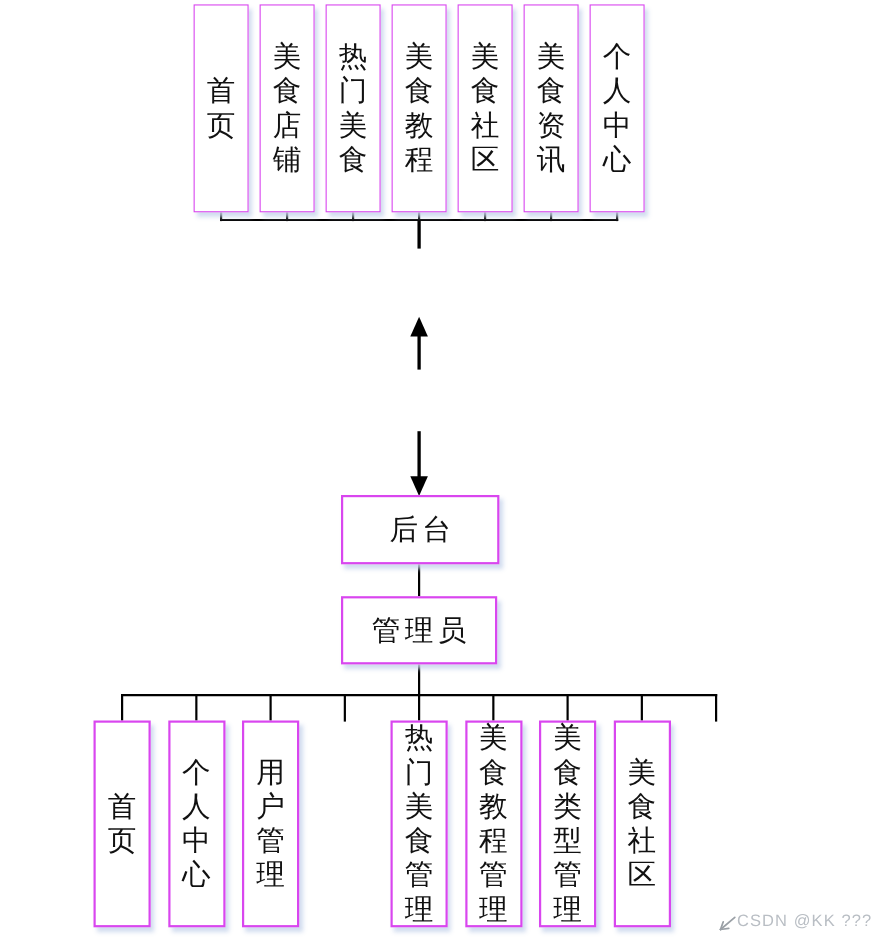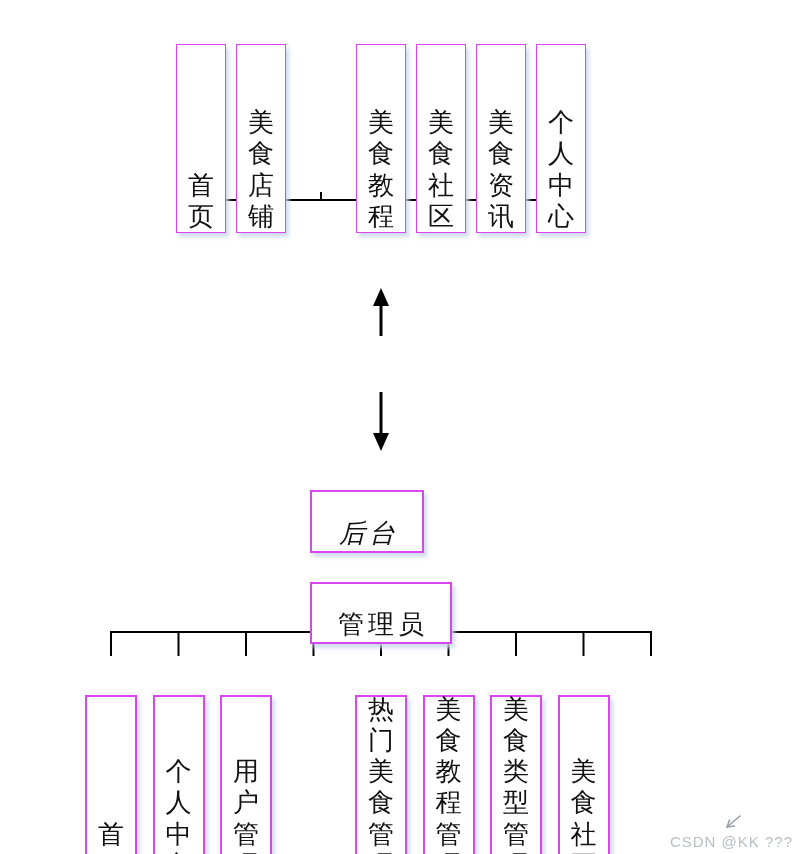--- a/index.html
+++ b/index.html
@@ -32,24 +32,23 @@
   }
   #connector-svg polygon {
     fill: #000000;
   }
   .box {
     position: absolute;
     box-sizing: border-box;
     background: #ffffff;
     border: 1px solid #d946ef;
     display: flex;
-    align-items: flex-end;
+    align-items: center;
     justify-content: center;
     box-shadow: 3px 4px 4px rgba(201, 214, 236, 0.85);
-    margin-top: 40px;
   }
   
   .vbox {
     width: 50px;
     height: 189px;
     top: 4px;
     border-width: 1.5px;
   }
   .vbox-b {
     width: 52px;
@@ -71,35 +70,34 @@
     border-width: 2.5px;
   }
   .htext {
     font-size: 26px;
     letter-spacing: 4px;
     padding-left: 4px;
     white-space: nowrap;
   }
   #node-front  { left: 310px; top: 225px; width: 142px; height: 62px; }
   #node-system { left: 235px; top: 335px; width: 292px; height: 58px; border-width: 2px; }
-  #node-back   { left: 310px; top: 450px; width: 114px; height: 63px; font-style: italic; }
+  #node-back   { left: 310px; top: 450px; width: 144px; height: 63px; }
   #node-admin  { left: 310px; top: 542px; width: 142px; height: 62px; }
   
   #watermark {
     position: absolute;
     right: 3px;
     bottom: 4px;
     display: flex;
     align-items: center;
     gap: 1px;
     color: #b9bec4;
     font-family: "Liberation Sans", "DejaVu Sans", sans-serif;
     font-size: 15px;
     letter-spacing: 1px;
-    flex-direction: column;
   }
   #watermark svg {
     display: block;
     margin-top: 6px;
   }
 </style>
 </head>
 <body>
 
 <div id="canvas">
@@ -137,20 +135,23 @@
     <line x1="583.5" y1="631" x2="583.5" y2="656"></line>
     <line x1="651" y1="631" x2="651" y2="656"></line>
   </svg>
 
   <div class="box vbox" style="left:176px">
     <span class="vtext">首页</span>
   </div>
   <div class="box vbox" style="left:236px">
     <span class="vtext">美食店铺</span>
   </div>
+  <div class="box vbox" style="left:296px">
+    <span class="vtext">热门美食</span>
+  </div>
   <div class="box vbox" style="left:356px">
     <span class="vtext">美食教程</span>
   </div>
   <div class="box vbox" style="left:416px">
     <span class="vtext">美食社区</span>
   </div>
   <div class="box vbox" style="left:476px">
     <span class="vtext">美食资讯</span>
   </div>
   <div class="box vbox" style="left:536px">

